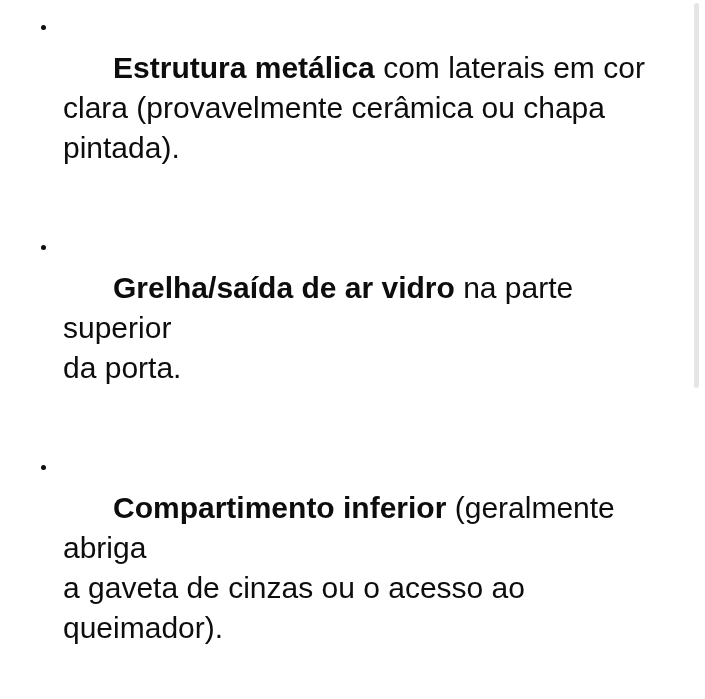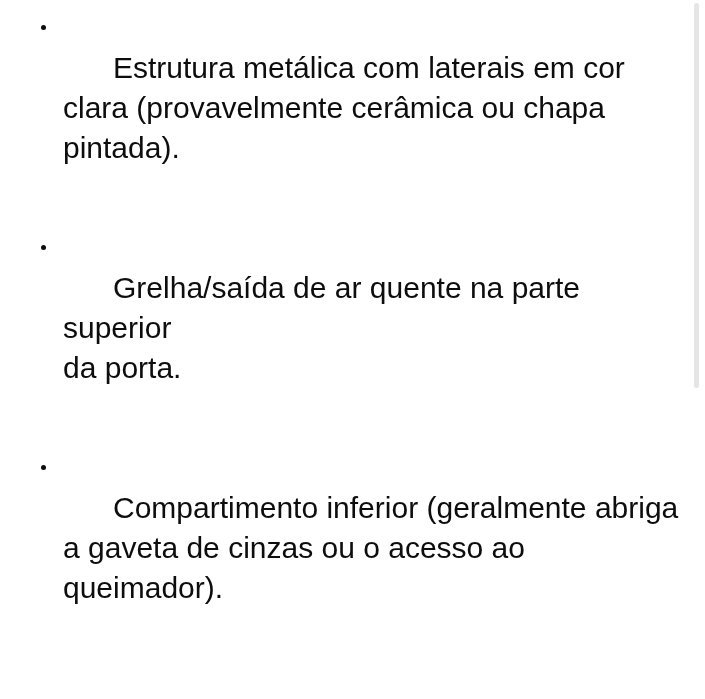--- a/index.html
+++ b/index.html
@@ -41,21 +41,21 @@
   .bullet-dot {
     position: absolute;
     left: 1px;
     top: 17px;
     width: 5px;
     height: 5px;
     border-radius: 50%;
     background: #0d0d0d;
   }
   .lead {
-    font-weight: 400;
+    font-weight: 700;
   }
   .rest {
     font-weight: 400;
   }
   .scroll-thumb {
     position: absolute;
     right: 6px;
     top: 3px;
     width: 5px;
     height: 385px;
@@ -67,21 +67,21 @@
 <body>
 
 <div class="message-content">
   <ul class="bulleted-list">
     <li class="list-item">
       <span class="bullet-dot"></span><span class="lead">Estrutura metálica</span><span class="rest"> com laterais em cor
 clara (provavelmente cerâmica ou chapa
 pintada).</span>
     </li>
     <li class="list-item">
-      <span class="bullet-dot"></span><span class="lead">Grelha/saída de ar quente</span><span class="rest"> na parte superior
+      <span class="bullet-dot"></span><span class="lead">Grelha/saída de ar vidro</span><span class="rest"> na parte superior
 da porta.</span>
     </li>
     <li class="list-item">
       <span class="bullet-dot"></span><span class="lead">Compartimento inferior</span><span class="rest"> (geralmente abriga
 a gaveta de cinzas ou o acesso ao
 queimador).</span>
     </li>
 
   </ul>
 </div>

